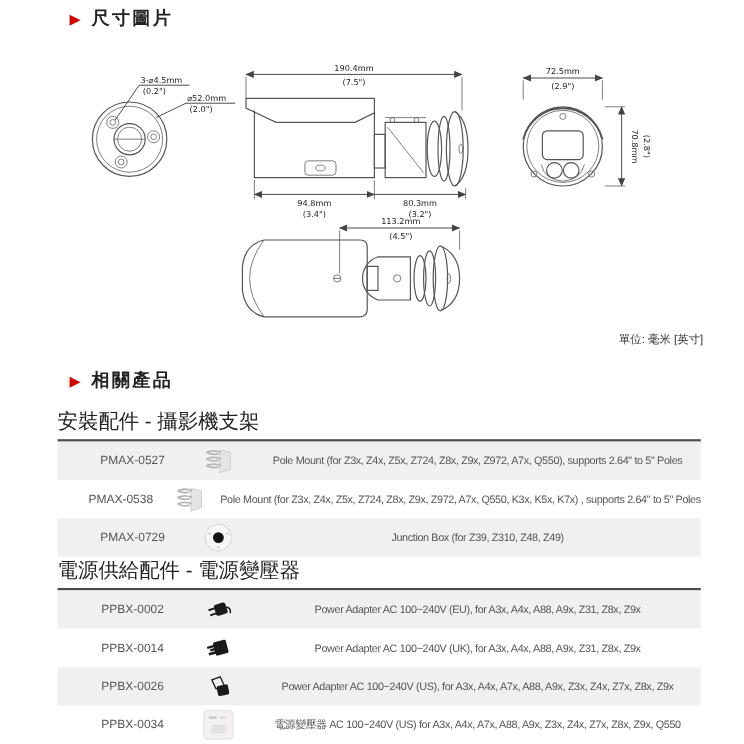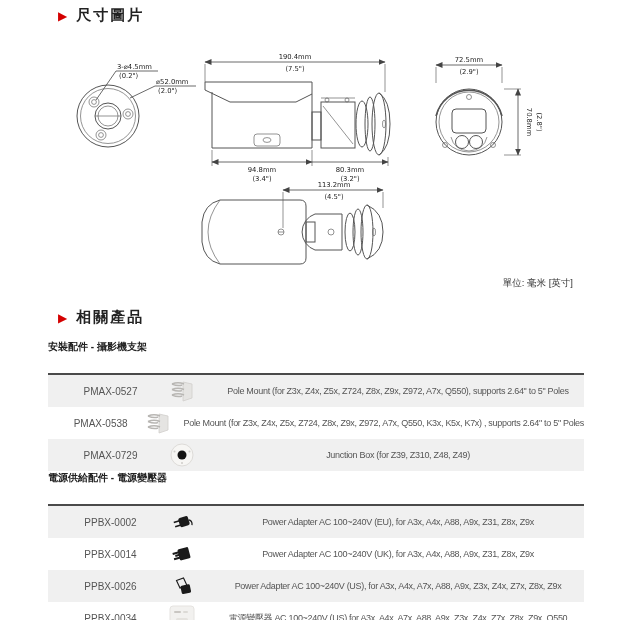--- a/index.html
+++ b/index.html
@@ -10,24 +10,24 @@
   .section-title { position:absolute; display:flex; align-items:center; gap:9px; }
   .arrow { color:#d40000; font-size:12px; line-height:1; }
   .title-text { font-size:15px; font-weight:bold; color:#222; letter-spacing:2px; }
 
   .drawing { position:absolute; }
   svg text { font:6.8px "DejaVu Sans","Liberation Sans",sans-serif; fill:#222; }
   .outline { stroke:#555; stroke-width:1; fill:none; }
   .thin    { stroke:#666; stroke-width:0.7; fill:none; }
   .dimline { stroke:#444; stroke-width:0.8; fill:none; }
 
-  .unit-note { position:absolute; top:277px; right:47px; font-size:9.5px; color:#333; }
+  .unit-note { position:absolute; top:277px; right:34px; font-size:9.5px; color:#333; }
 
   .tables { position:absolute; left:48px; top:340px; width:536px; }
-  .tbl-title { font-size:10px; font-weight:bold; color:#222; padding-bottom:19px;
+  .tbl-title { font-size:17px; font-weight:normal; color:#222; padding-bottom:3px;
                border-bottom:2px solid #4a4a4a; }
   .prod-row { display:flex; align-items:center; height:32px; background:#fff;text-align:center; }
   .prod-row.shaded { background:#f0f0f0; }
   .cell-model { width:112px; padding-left:13px; font-size:10px; color:#555; }
   .cell-icon  { width:44px; display:flex; justify-content:center; align-items:center; }
   .cell-desc  { flex:1; font-size:9px; letter-spacing:-0.3px; color:#555; padding-left:8px; white-space:nowrap; }
   .note { font-size:10px; color:#cc0000; padding:6px 0 5px 0; }
   .note b { font-weight:bold; }
   .note a { color:#cc0000; text-decoration:underline; }
 </style>

